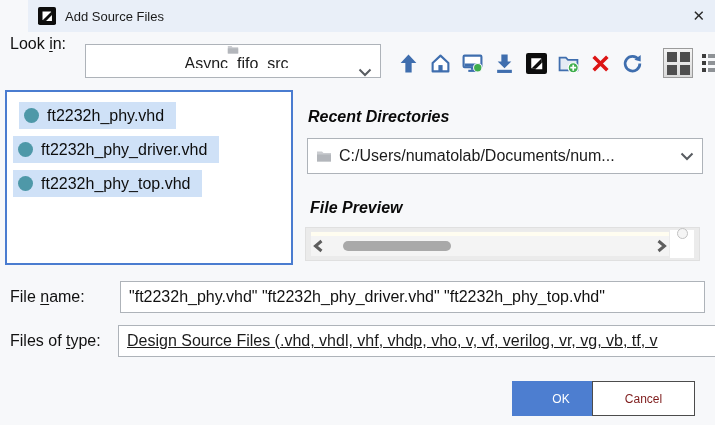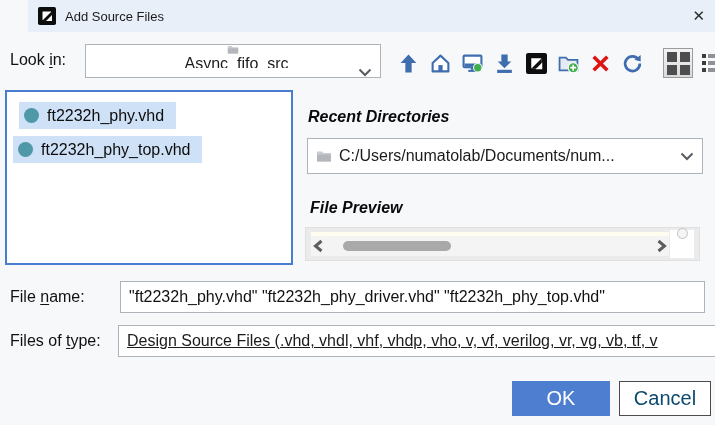--- a/index.html
+++ b/index.html
@@ -8,21 +8,21 @@
 
   
   .titlebar{position:absolute;top:0;left:0;right:0;height:32px;background:#e9eff8;display:flex;align-items:center;padding:12px 10px;box-sizing:border-box;margin-left:28px;}
   .app-icon{width:18px;height:18px;margin-right:9px;flex:0 0 auto;}
   .win-title{font-size:13px;color:#1b1b1b;}
   .close-btn{margin-left:auto;width:28px;text-align:right;font-size:15px;color:#2a2a2a;cursor:default;line-height:32px;}
 
   
   .lbl{font-size:16px;color:#111;}
   .mn{text-decoration:underline;text-underline-offset:2px;}
-  .lookin-label{position:absolute;left:10px;top:51px;}
+  .lookin-label{position:absolute;left:10px;top:35px;}
   .combo{background:#fff;border:1px solid #aeb3b9;display:flex;align-items:center;padding:0 8px;box-sizing:border-box;}
   .combo-lookin{position:absolute;left:85px;top:44px;width:296px;height:34px;flex-direction:column;}
   .combo-text{font-size:16px;color:#1b1b1b;margin-left:7px;white-space:nowrap;overflow:hidden;}
   .chev{margin-left:auto;flex:0 0 auto;padding-left:6px;}
 
   
   .toolbar{position:absolute;left:398px;top:46px;height:34px;display:flex;align-items:center;gap:11px;}
   .tb-icon{width:21px;height:21px;display:block;}
   .view-group{display:flex;align-items:center;gap:9px;margin-left:9px;}
   .grid-btn{width:30px;height:30px;box-sizing:border-box;border:1px solid #9b9b9b;background:linear-gradient(#f4f4f4,#dadada);display:grid;grid-template-columns:10px 10px;grid-template-rows:10px 10px;gap:3px;justify-content:center;align-content:center;}
@@ -54,23 +54,23 @@
   .pv-corner .nub{position:absolute;top:-2px;left:7px;width:9px;height:9px;border-radius:50%;border:1px solid #c2c2c2;background:#f5f5f5;}
 
   
   .filename-label{position:absolute;left:10px;top:288px;}
   .input-filename{position:absolute;left:120px;top:281px;width:585px;height:32px;border:1px solid #aeb3b9;background:#fff;font-family:"Liberation Sans",sans-serif;font-size:16px;color:#111;padding:0 8px;box-sizing:border-box;outline:none;}
   .filetype-label{position:absolute;left:10px;top:332px;text-align:center;}
   .combo-filetype{position:absolute;left:118px;top:325px;right:-2px;height:32px;white-space:nowrap;overflow:hidden;}
   .combo-filetype .combo-text{margin-left:0;text-decoration:underline;}
 
   
-  .btn{position:absolute;top:381px;height:35px;font-family:"Liberation Sans",sans-serif;font-size:20px;cursor:default;}
+  .btn{position:absolute;top:381px;height:35px;font-family:"Liberation Sans",sans-serif;font-size:12px;cursor:default;}
   .btn-ok{left:512px;width:98px;background:#4d7ed0;color:#fff;border:1px solid #4d7ed0;}
-  .btn-cancel{left:619px;width:92px;background:#fff;color:#0c4a6e;border:1px solid #4c4c4c;}
+  .btn-cancel{left:592px;width:103px;background:#fff;color:#7f1d1d;border:1px solid #4c4c4c;}
 </style>
 </head>
 <body>
 
 <div class="dialog">
 
   <div class="titlebar">
     <svg class="app-icon" viewBox="0 0 20 20">
       <rect width="20" height="20" rx="2" fill="#0d0d0d"></rect>
       <rect x="5" y="5" width="9.5" height="9.5" fill="#fff"></rect>
@@ -155,20 +155,24 @@
     </div>
   </div>
 
   <div class="file-panel">
     <div class="file-item">
       <span class="file-dot"></span>
       <span class="file-label">ft2232h_phy.vhd</span>
     </div>
     <div class="file-item">
       <span class="file-dot"></span>
+      <span class="file-label">ft2232h_phy_driver.vhd</span>
+    </div>
+    <div class="file-item">
+      <span class="file-dot"></span>
       <span class="file-label">ft2232h_phy_top.vhd</span>
     </div>
   </div>
 
   <div class="heading h-recent">Recent Directories</div>
   <div class="combo combo-recent">
     <svg width="16" height="13" viewBox="0 0 16 13">
       <path d="M1 1.5 H6 L7.5 3 H15 V11.5 H1 Z" fill="#caccd0"></path>
       <path d="M1 4.5 H15 V11.5 H1 Z" fill="#b3b6bb"></path>
     </svg>

